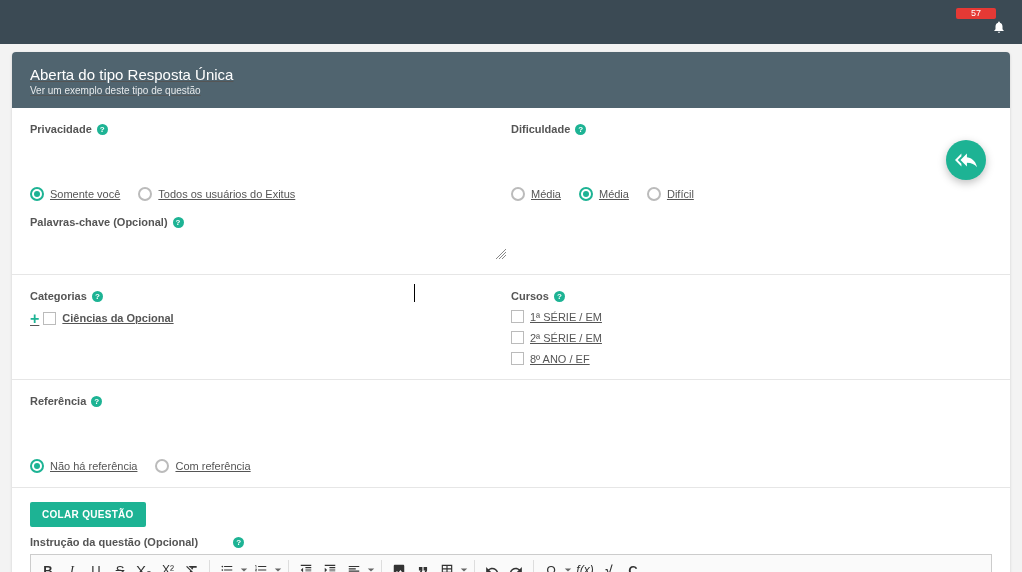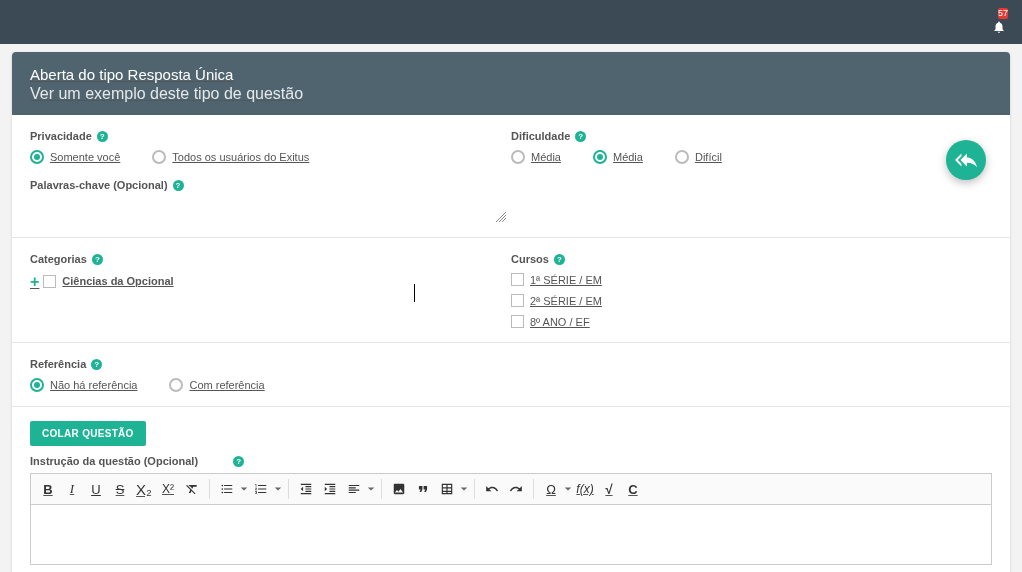--- a/index.html
+++ b/index.html
@@ -1,42 +1,42 @@
 <!DOCTYPE html>
 <html><head>
 <meta charset="utf-8">
 <style>
   * { box-sizing: border-box; margin: 0; padding: 0; }
   html, body { width: 1022px; height: 572px; font-family: Arial, Helvetica, sans-serif; background: #f3f3f3; overflow: hidden; }
   body { font-size: 12px; color: #555; }
 
   .topbar { height: 44px; background: #3b4a54; position: relative; }
   .notif-wrap { position: absolute; top: 8px; right: 14px; width: 24px; height: 28px; }
-  .notif-badge { position: absolute; top: 0; right: 0; background: #e53935; color: #fff; font-size: 9px; padding: 1px 0; border-radius: 2px; line-height: 1; }
+  .notif-badge { position: absolute; top: 0; right: 12px; background: #e53935; color: #fff; font-size: 9px; padding: 1px 15px; border-radius: 2px; line-height: 1; }
   .notif-bell { position: absolute; top: 12px; right: 2px; width: 14px; height: 14px; fill: #fff; }
 
   .page-gap { height: 8px; }
 
   .card { margin: 0 12px; background: #fff; border-radius: 4px; box-shadow: 0 1px 3px rgba(0,0,0,0.15); overflow: visible; position: relative; text-decoration: underline; }
 
   .card-header { background: #50646f; color: #fff; padding: 14px 18px 12px 18px; border-radius: 4px 4px 0 0; }
   .card-title { font-size: 15px; font-weight: 400; margin-bottom: 2px; }
-  .card-sub { font-size: 16px; opacity: 0.85; }
+  .card-sub { font-size: 10px; opacity: 0.85; }
 
   .fab { position: absolute; right: 24px; top: 88px; width: 40px; height: 40px; border-radius: 50%; background: #1db394; display: flex; align-items: center; justify-content: center; box-shadow: 0 3px 8px rgba(0,0,0,0.25); cursor: pointer; }
   .fab svg { width: 22px; height: 22px; fill: #fff; }
 
   .section { padding: 14px 18px; }
   .row { display: flex; }
   .col { flex: 1; }
 
   .field-label { font-size: 11px; font-weight: bold; color: #555; display: inline-flex; align-items: center; gap: 5px; margin-bottom: 8px; }
   .help { width: 11px; height: 11px; border-radius: 50%; background: #1db394; color: #fff; font-size: 8px; display: inline-flex; align-items: center; justify-content: center; font-weight: bold; }
 
-  .radio-group { display: flex; gap: 32px; align-items: center; }
+  .radio-group { display: flex; gap: 18px; align-items: center; margin-top: 44px; }
   .radio-item { display: inline-flex; align-items: center; gap: 6px; cursor: pointer; font-size: 11px; color: #555; }
   .radio { width: 14px; height: 14px; border: 2px solid #bbb; border-radius: 50%; position: relative; flex-shrink: 0; }
   .radio.selected { border-color: #1db394; }
   .radio.selected::after { content: ""; position: absolute; top: 2px; left: 2px; width: 6px; height: 6px; background: #1db394; border-radius: 50%; }
   .radio-label {}
 
   .tag-input { width: 470px; height: 24px; border: none; border-bottom: 1px solid transparent; outline: none; font-size: 12px; position: relative; }
 
   .divider { border-top: 1px solid #e6e6e6; margin: 0 0; }
 

